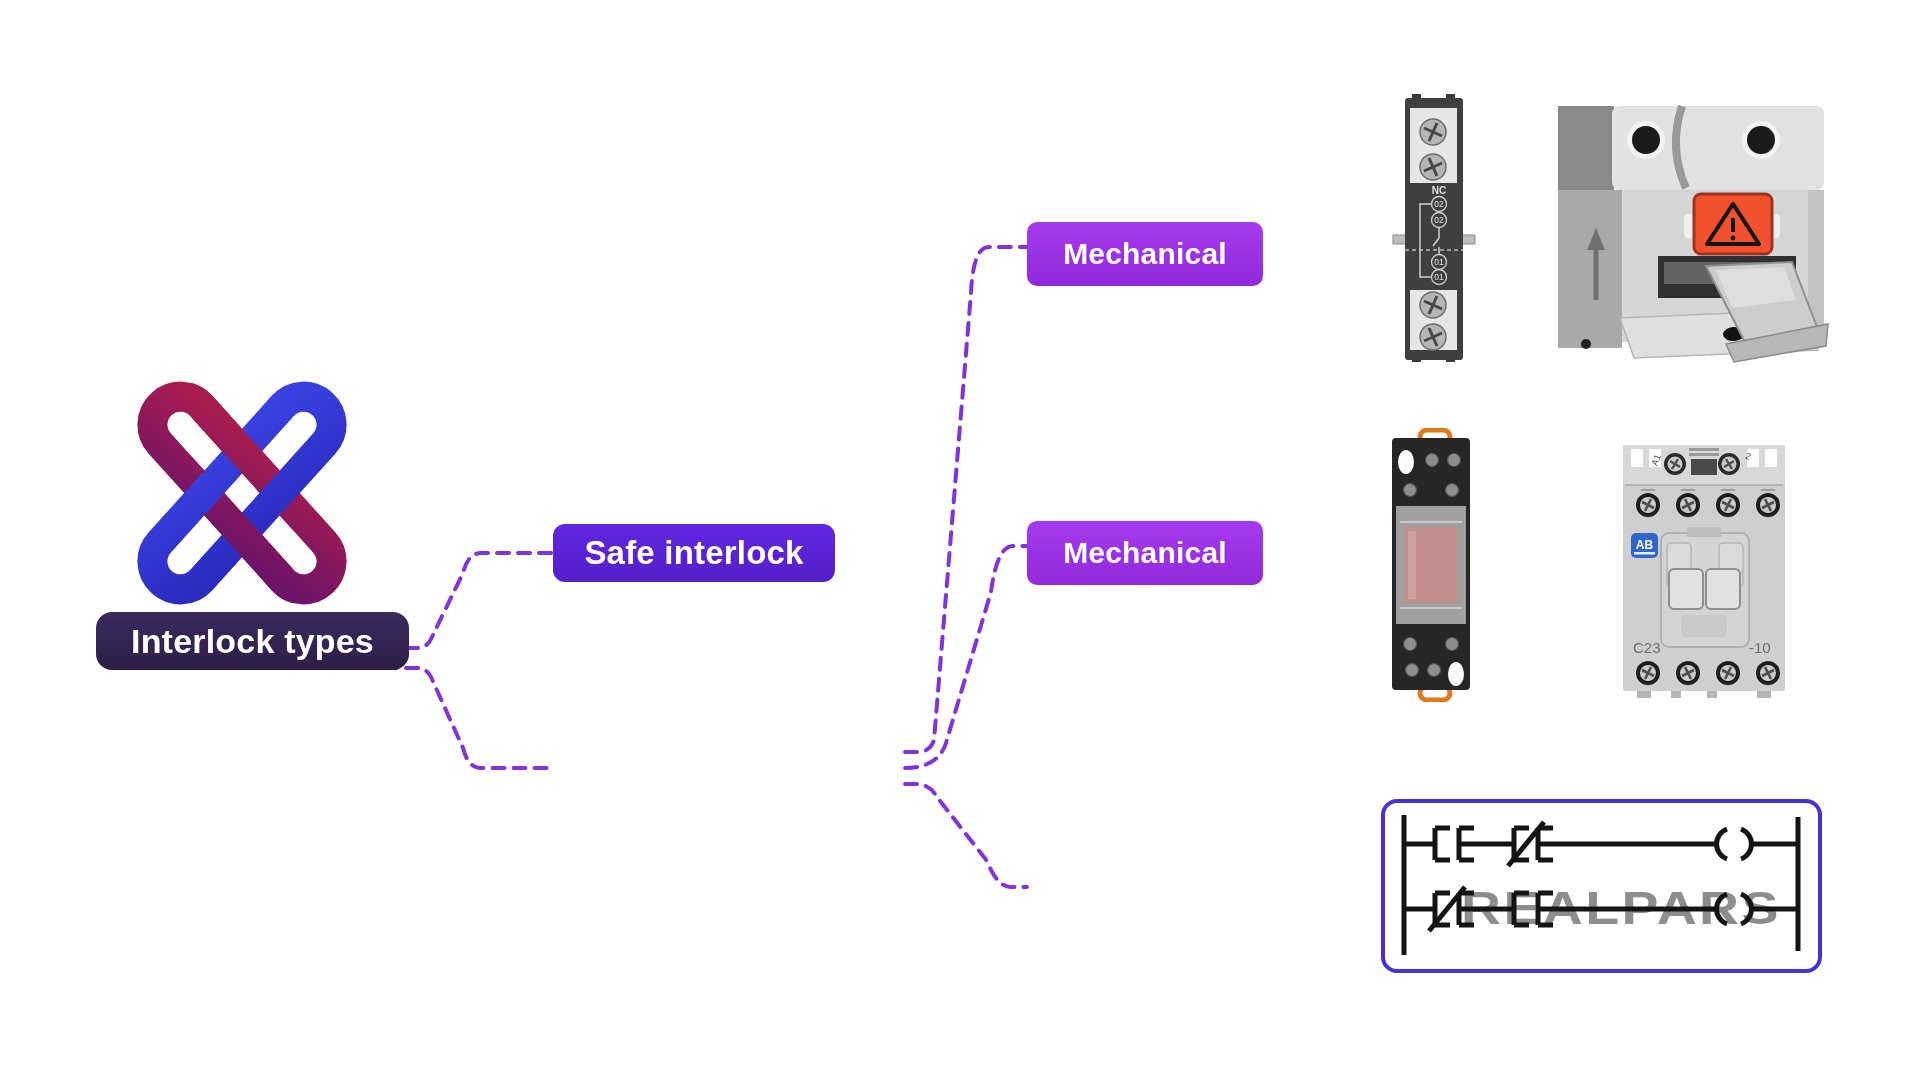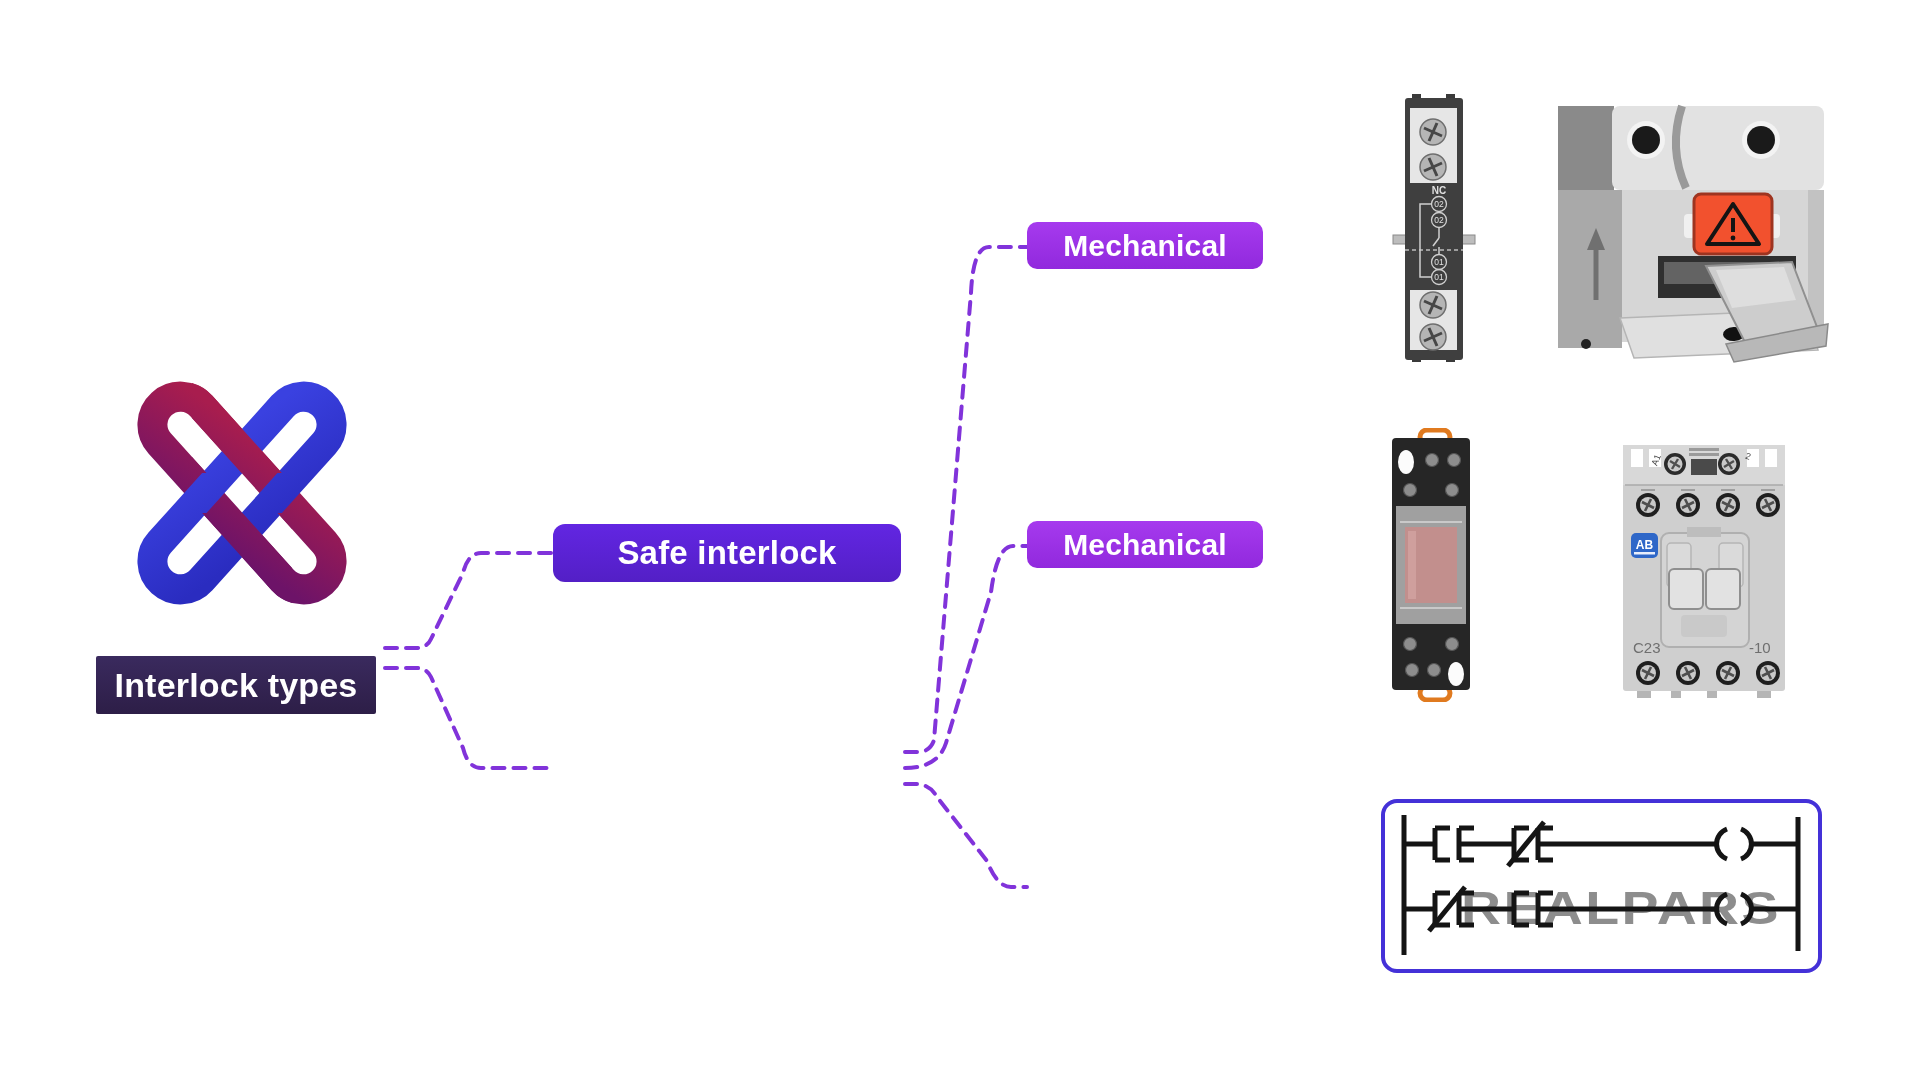--- a/index.html
+++ b/index.html
@@ -1,25 +1,25 @@
 <!DOCTYPE html>
 <html><head>
 <meta charset="utf-8">
 <style>
   html,body{margin:0;padding:0;background:#fff;}
   .stage{position:relative;width:1920px;height:1080px;background:#ffffff;overflow:hidden;
          font-family:"Liberation Sans","DejaVu Sans",sans-serif;}
   .abs{position:absolute;}
   .node{position:absolute;display:flex;align-items:center;justify-content:center;
         color:#fff;font-weight:600;letter-spacing:.2px;}
-  .node-root{left:96px;top:656px;width:280px;height:58px;border-radius:2px;
+  .node-root{left:96px;top:612px;width:313px;height:58px;border-radius:16px;
         background:linear-gradient(180deg,#3a2a5e,#2d1e47);font-size:34px;}
-  .node-mid{left:553px;width:348px;height:58px;border-radius:12px;
+  .node-mid{left:553px;width:282px;height:58px;border-radius:12px;
         background:linear-gradient(180deg,#6226e2,#531fc6);font-size:33px;}
-  .node-leaf{left:1027px;width:236px;height:47px;border-radius:10px;
+  .node-leaf{left:1027px;width:236px;height:64px;border-radius:10px;
         background:linear-gradient(180deg,#a63aee,#9129dd);font-size:30px;}
   svg{display:block;}
   .realpars-box{left:1381px;top:799px;width:441px;height:174px;border:4px solid #4431d8;
         border-radius:16px;box-sizing:border-box;background:#fff;}
 </style>
 </head>
 <body>
 
 <div class="stage">
 

